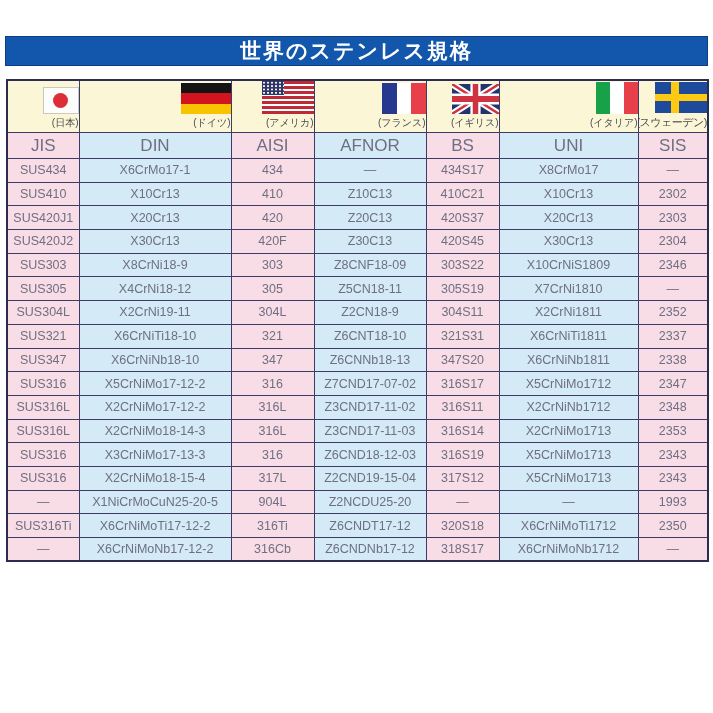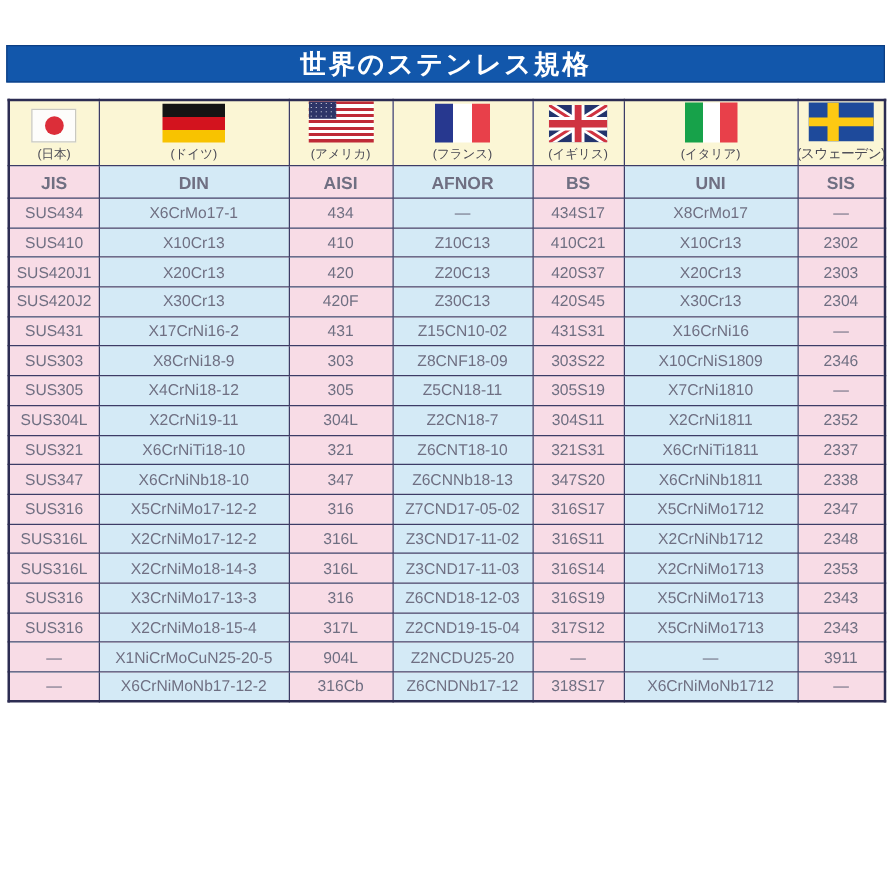--- a/index.html
+++ b/index.html
@@ -32,24 +32,24 @@
     border-collapse:collapse;table-layout:fixed;
     border:2px solid var(--border-dark);
   }
   table.std th, table.std td{
     border:1px solid var(--border-cell);
     text-align:center;vertical-align:middle;
     white-space:nowrap;overflow:hidden;
     padding:0;
   }
   tr.flag-row th{background:var(--cream);height:52px;vertical-align:bottom;padding-bottom:2px;}
-  .flag-cell-inner{display:flex;flex-direction:column;align-items:center;justify-content:flex-end;gap:2px;}
+  .flag-cell-inner{display:flex;flex-direction:column;align-items:flex-end;justify-content:flex-end;gap:2px;}
   .caption{font-size:10px;color:var(--caption-text);font-weight:normal;transform-origin:center;}
   .caption.small{font-size:11px;letter-spacing:-0.5px;}
-  tr.std-row th{height:26px;font-size:14px;font-weight:bold;color:var(--cell-text);}
+  tr.std-row th{height:26px;font-size:17px;font-weight:normal;color:var(--cell-text);}
   tbody td{height:23.7px;font-size:12.5px;color:var(--cell-text);}
   .col-pink{background:var(--pink);}
   .col-blue{background:var(--blue);}
 
   
   .flag{position:relative;display:block;overflow:hidden;}
   .flag-jp{width:36px;height:27px;background:#fdfdfb;border:1px solid #c9c9c0;}
   .flag-jp .sun{position:absolute;left:50%;top:50%;width:15px;height:15px;margin:-7.5px 0 0 -7.5px;border-radius:50%;background:#dc2e39;display:block;}
   .flag-de{width:50px;height:31px;background:linear-gradient(to bottom,#141414 0 33.4%,#d3131e 33.4% 66.7%,#f8c300 66.7% 100%);}
   .flag-us{width:52px;height:33px;background:repeating-linear-gradient(to bottom,#bf2a37 0 2.54px,#ffffff 2.54px 5.08px);}
@@ -180,29 +180,20 @@
       <tr>
         <td class="col-pink">SUS420J2</td>
         <td class="col-blue">X30Cr13</td>
         <td class="col-pink">420F</td>
         <td class="col-blue">Z30C13</td>
         <td class="col-pink">420S45</td>
         <td class="col-blue">X30Cr13</td>
         <td class="col-pink">2304</td>
       </tr>
       <tr>
-        <td class="col-pink">SUS431</td>
-        <td class="col-blue">X17CrNi16-2</td>
-        <td class="col-pink">431</td>
-        <td class="col-blue">Z15CN10-02</td>
-        <td class="col-pink">431S31</td>
-        <td class="col-blue">X16CrNi16</td>
-        <td class="col-pink">—</td>
-      </tr>
-      <tr>
         <td class="col-pink">SUS303</td>
         <td class="col-blue">X8CrNi18-9</td>
         <td class="col-pink">303</td>
         <td class="col-blue">Z8CNF18-09</td>
         <td class="col-pink">303S22</td>
         <td class="col-blue">X10CrNiS1809</td>
         <td class="col-pink">2346</td>
       </tr>
       <tr>
         <td class="col-pink">SUS305</td>
@@ -210,21 +201,21 @@
         <td class="col-pink">305</td>
         <td class="col-blue">Z5CN18-11</td>
         <td class="col-pink">305S19</td>
         <td class="col-blue">X7CrNi1810</td>
         <td class="col-pink">—</td>
       </tr>
       <tr>
         <td class="col-pink">SUS304L</td>
         <td class="col-blue">X2CrNi19-11</td>
         <td class="col-pink">304L</td>
-        <td class="col-blue">Z2CN18-7</td>
+        <td class="col-blue">Z2CN18-9</td>
         <td class="col-pink">304S11</td>
         <td class="col-blue">X2CrNi1811</td>
         <td class="col-pink">2352</td>
       </tr>
       <tr>
         <td class="col-pink">SUS321</td>
         <td class="col-blue">X6CrNiTi18-10</td>
         <td class="col-pink">321</td>
         <td class="col-blue">Z6CNT18-10</td>
         <td class="col-pink">321S31</td>
@@ -237,21 +228,21 @@
         <td class="col-pink">347</td>
         <td class="col-blue">Z6CNNb18-13</td>
         <td class="col-pink">347S20</td>
         <td class="col-blue">X6CrNiNb1811</td>
         <td class="col-pink">2338</td>
       </tr>
       <tr>
         <td class="col-pink">SUS316</td>
         <td class="col-blue">X5CrNiMo17-12-2</td>
         <td class="col-pink">316</td>
-        <td class="col-blue">Z7CND17-05-02</td>
+        <td class="col-blue">Z7CND17-07-02</td>
         <td class="col-pink">316S17</td>
         <td class="col-blue">X5CrNiMo1712</td>
         <td class="col-pink">2347</td>
       </tr>
       <tr>
         <td class="col-pink">SUS316L</td>
         <td class="col-blue">X2CrNiMo17-12-2</td>
         <td class="col-pink">316L</td>
         <td class="col-blue">Z3CND17-11-02</td>
         <td class="col-pink">316S11</td>
@@ -285,21 +276,30 @@
         <td class="col-blue">X5CrNiMo1713</td>
         <td class="col-pink">2343</td>
       </tr>
       <tr>
         <td class="col-pink">—</td>
         <td class="col-blue">X1NiCrMoCuN25-20-5</td>
         <td class="col-pink">904L</td>
         <td class="col-blue">Z2NCDU25-20</td>
         <td class="col-pink">—</td>
         <td class="col-blue">—</td>
-        <td class="col-pink">3911</td>
+        <td class="col-pink">1993</td>
+      </tr>
+      <tr>
+        <td class="col-pink">SUS316Ti</td>
+        <td class="col-blue">X6CrNiMoTi17-12-2</td>
+        <td class="col-pink">316Ti</td>
+        <td class="col-blue">Z6CNDT17-12</td>
+        <td class="col-pink">320S18</td>
+        <td class="col-blue">X6CrNiMoTi1712</td>
+        <td class="col-pink">2350</td>
       </tr>
       <tr>
         <td class="col-pink">—</td>
         <td class="col-blue">X6CrNiMoNb17-12-2</td>
         <td class="col-pink">316Cb</td>
         <td class="col-blue">Z6CNDNb17-12</td>
         <td class="col-pink">318S17</td>
         <td class="col-blue">X6CrNiMoNb1712</td>
         <td class="col-pink">—</td>
       </tr>

